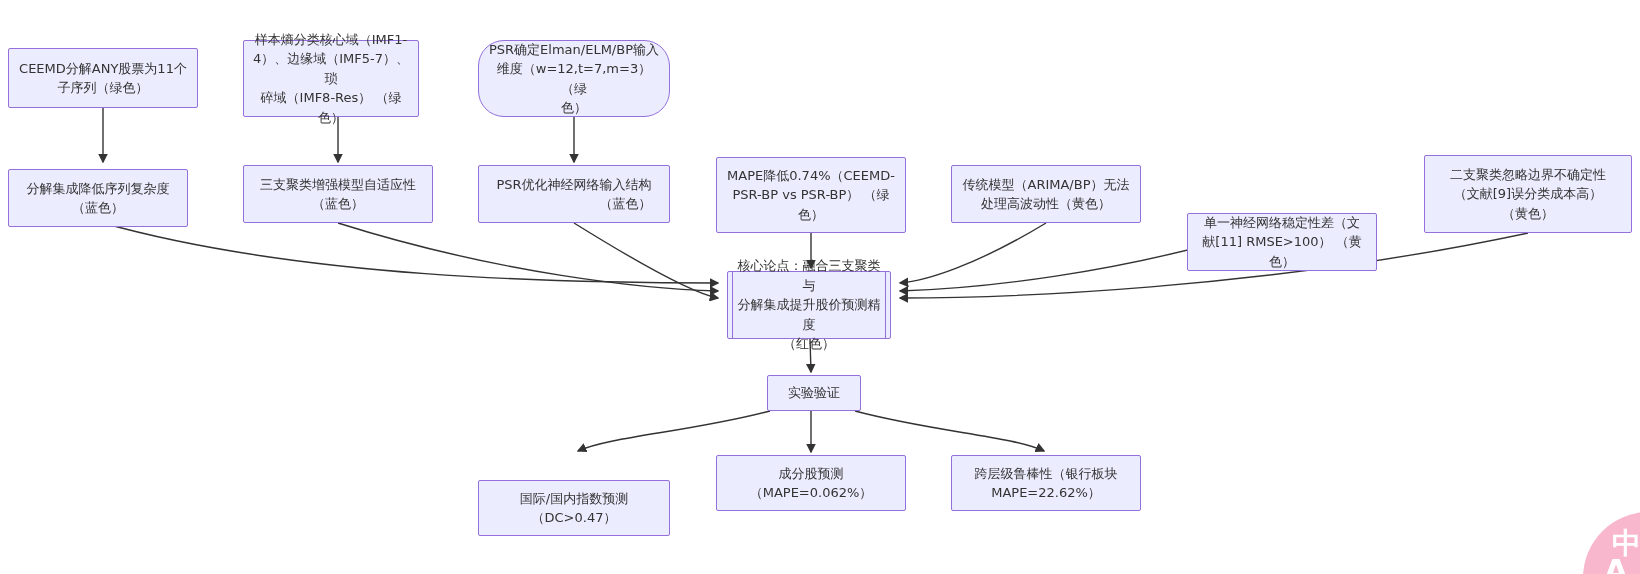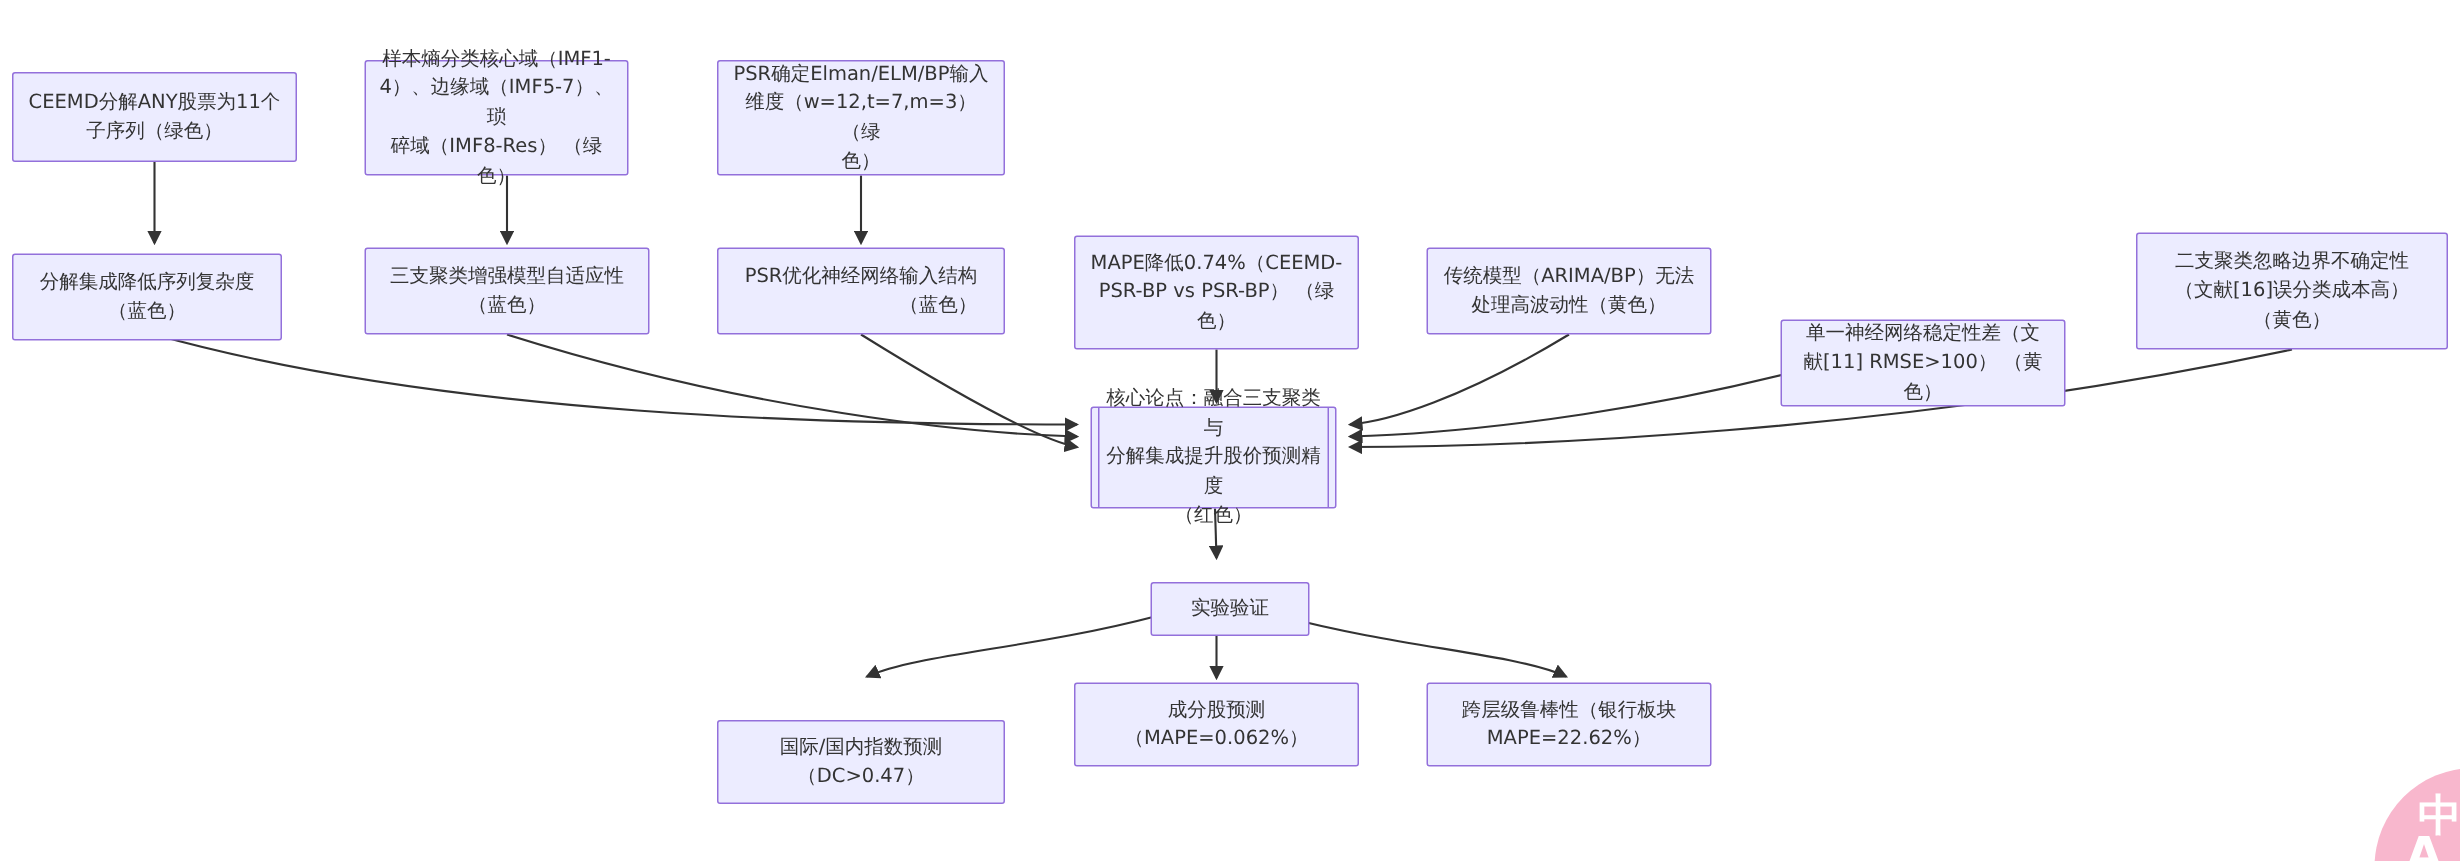--- a/index.html
+++ b/index.html
@@ -29,30 +29,30 @@
   .node span{white-space:pre-line;}
   .subroutine::before,.subroutine::after{
     content:"";position:absolute;top:0;bottom:0;width:0;
     border-left:1px solid var(--node-border);
   }
   .subroutine::before{left:4px;}
   .subroutine::after{right:4px;}
   
   .pA{left:8px;   top:48px;  width:190px; height:60px;}
   .pB{left:243px; top:40px;  width:176px; height:77px;}
-  .pC{left:478px; top:40px;  width:192px; height:77px;}
+  .pC{left:478px; top:40px;  width:192px; height:77px;border-radius:26px;}
   .pD{left:8px;   top:169px; width:180px; height:58px;}
   .pE{left:243px; top:165px; width:190px; height:58px;}
   .pF{left:478px; top:165px; width:192px; height:58px;text-align:right;}
   .pG{left:716px; top:157px; width:190px; height:76px;}
   .pH{left:951px; top:165px; width:190px; height:58px;}
   .pI{left:1187px;top:165px; width:190px; height:58px;margin-top:48px;}
   .pJ{left:1424px;top:155px; width:208px; height:78px;}
   .pK{left:727px; top:271px; width:164px; height:68px;}
-  .pL{left:767px; top:388px; width:106px;  height:36px;}
+  .pL{left:767px; top:375px; width:94px;  height:36px;}
   .pM{left:478px; top:455px; width:192px; height:56px;margin-top:25px;}
   .pN{left:716px; top:455px; width:190px; height:56px;}
   .pO{left:951px; top:455px; width:190px; height:56px;}
   
   .badge{
     position:absolute;left:1583px;top:512px;width:132px;height:132px;
     border-radius:50%;background:var(--badge-pink);
   }
   .badge .cn{position:absolute;left:29px;top:12px;font-size:29px;font-weight:bold;color:#ffffff;}
   .badge .lat{position:absolute;left:21px;top:40px;font-size:31px;font-weight:bold;color:#ffffff;}
@@ -118,21 +118,21 @@
   <div class="node pH">
       <span>传统模型（ARIMA/BP）无法
 处理高波动性（黄色）</span>
     </div>
   <div class="node pI">
       <span>单一神经网络稳定性差（文
 献[11] RMSE&gt;100） （黄色）</span>
     </div>
   <div class="node pJ">
       <span>二支聚类忽略边界不确定性
-（文献[16]误分类成本高）
+（文献[9]误分类成本高）
 （黄色）</span>
     </div>
   <div class="node subroutine pK">
       <span>核心论点：融合三支聚类与
 分解集成提升股价预测精度
 （红色）</span>
     </div>
   <div class="node pL">
       <span>实验验证</span>
     </div>

